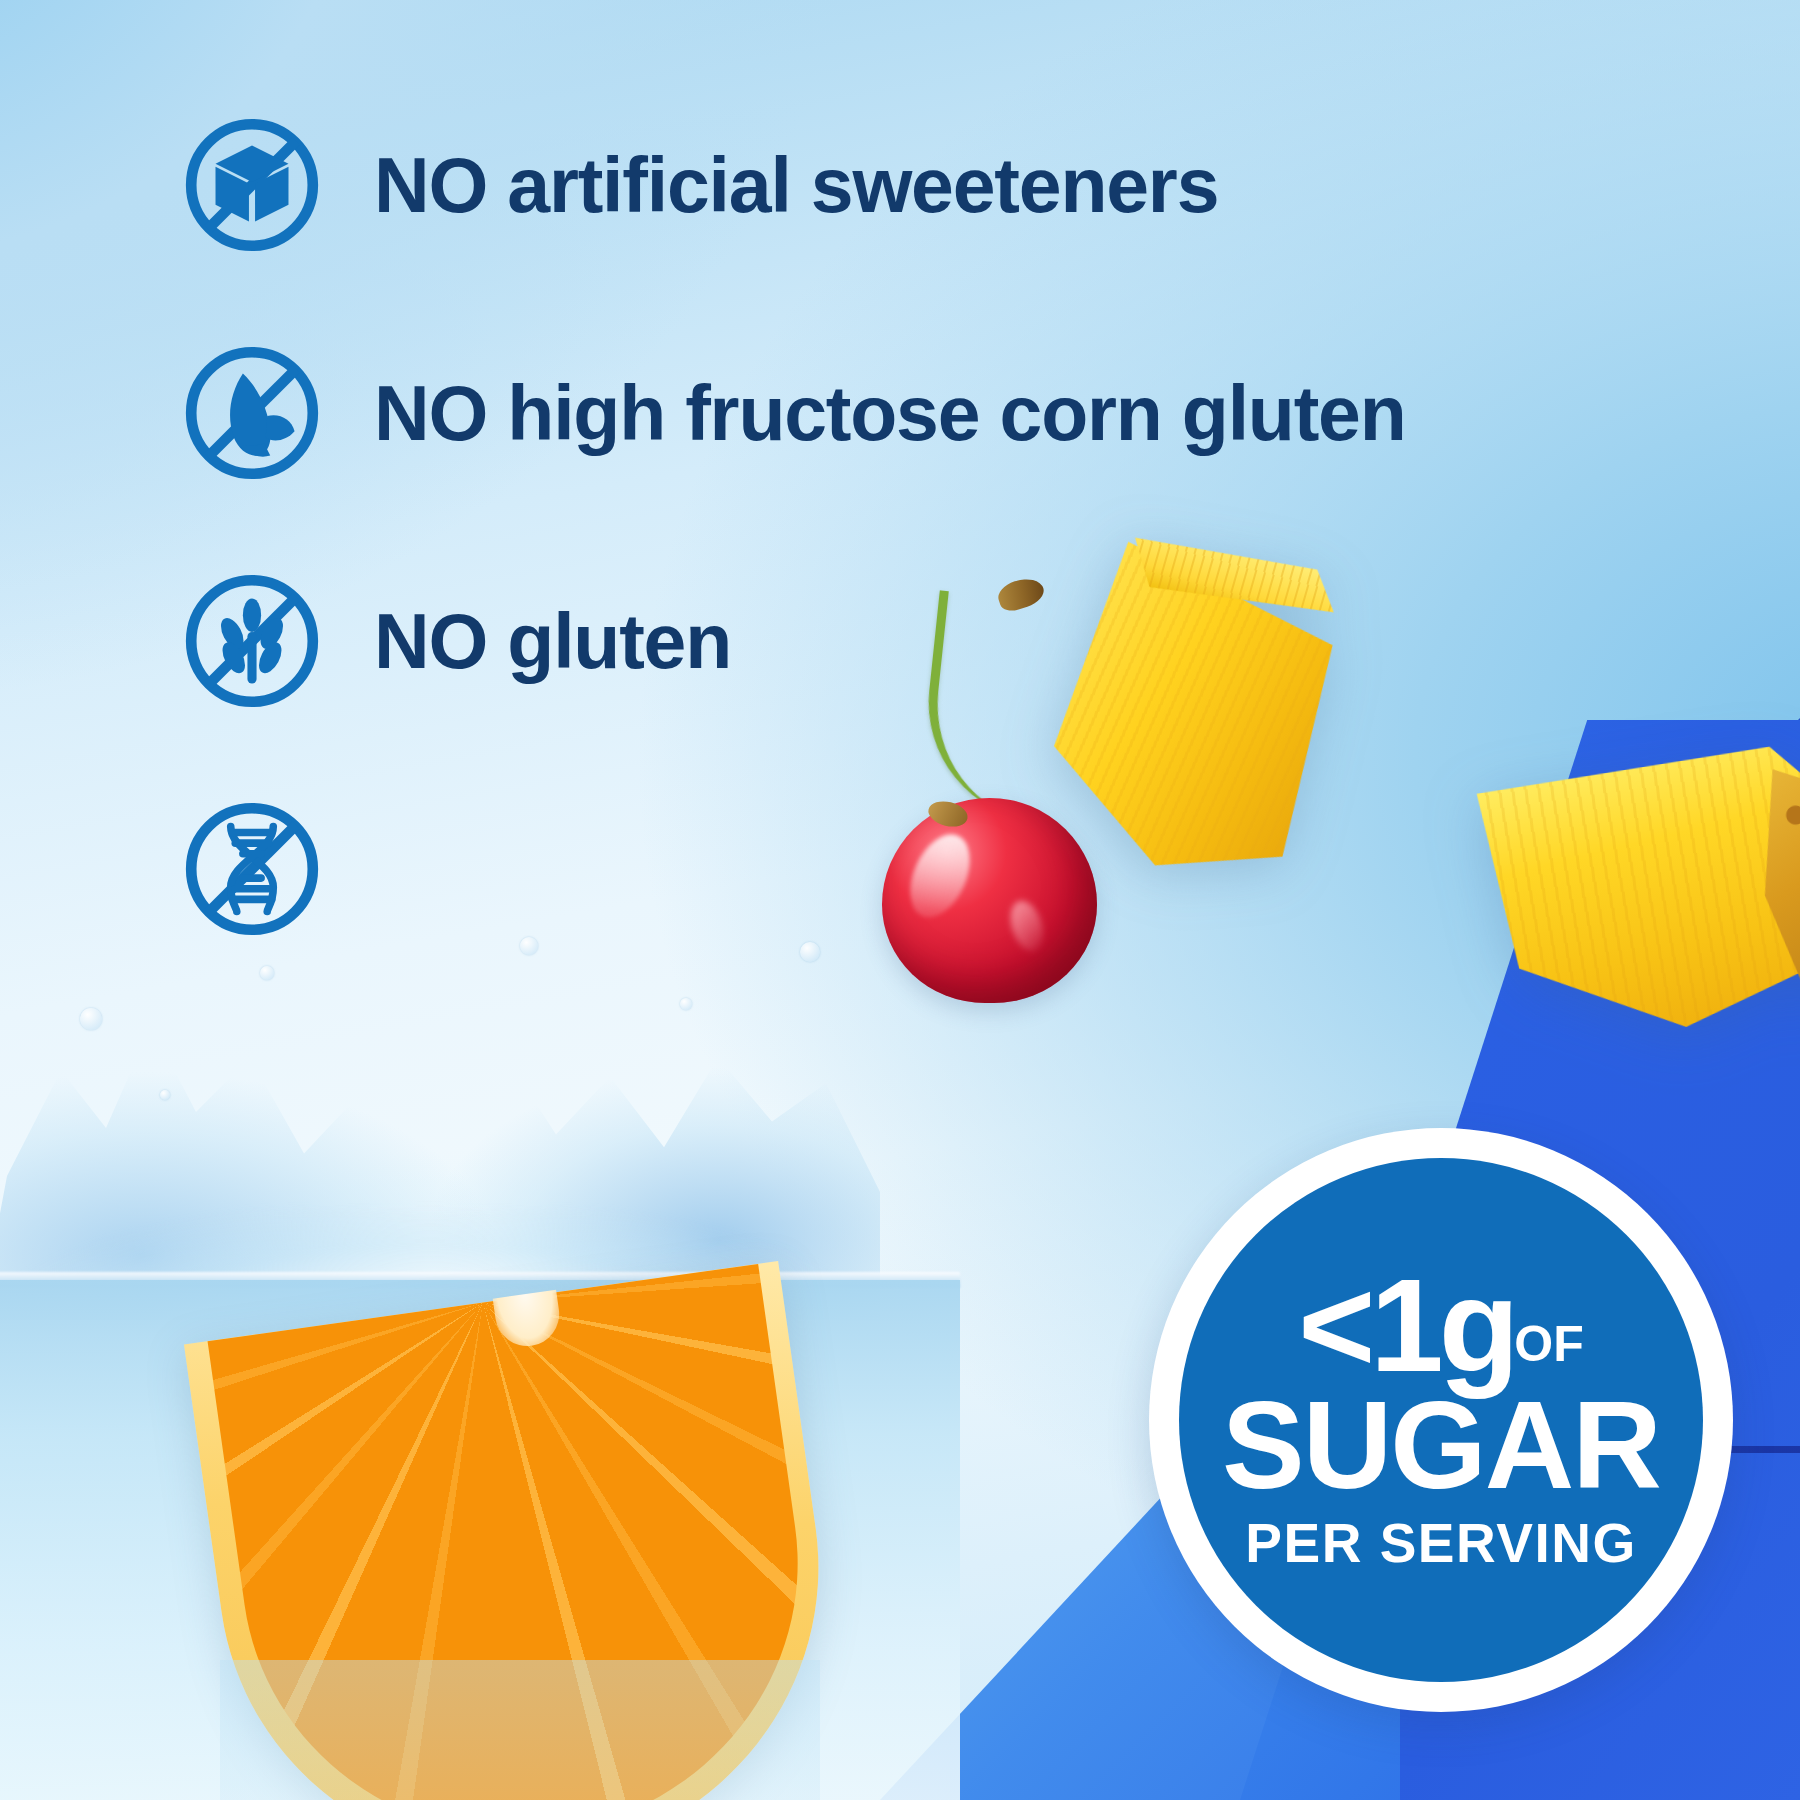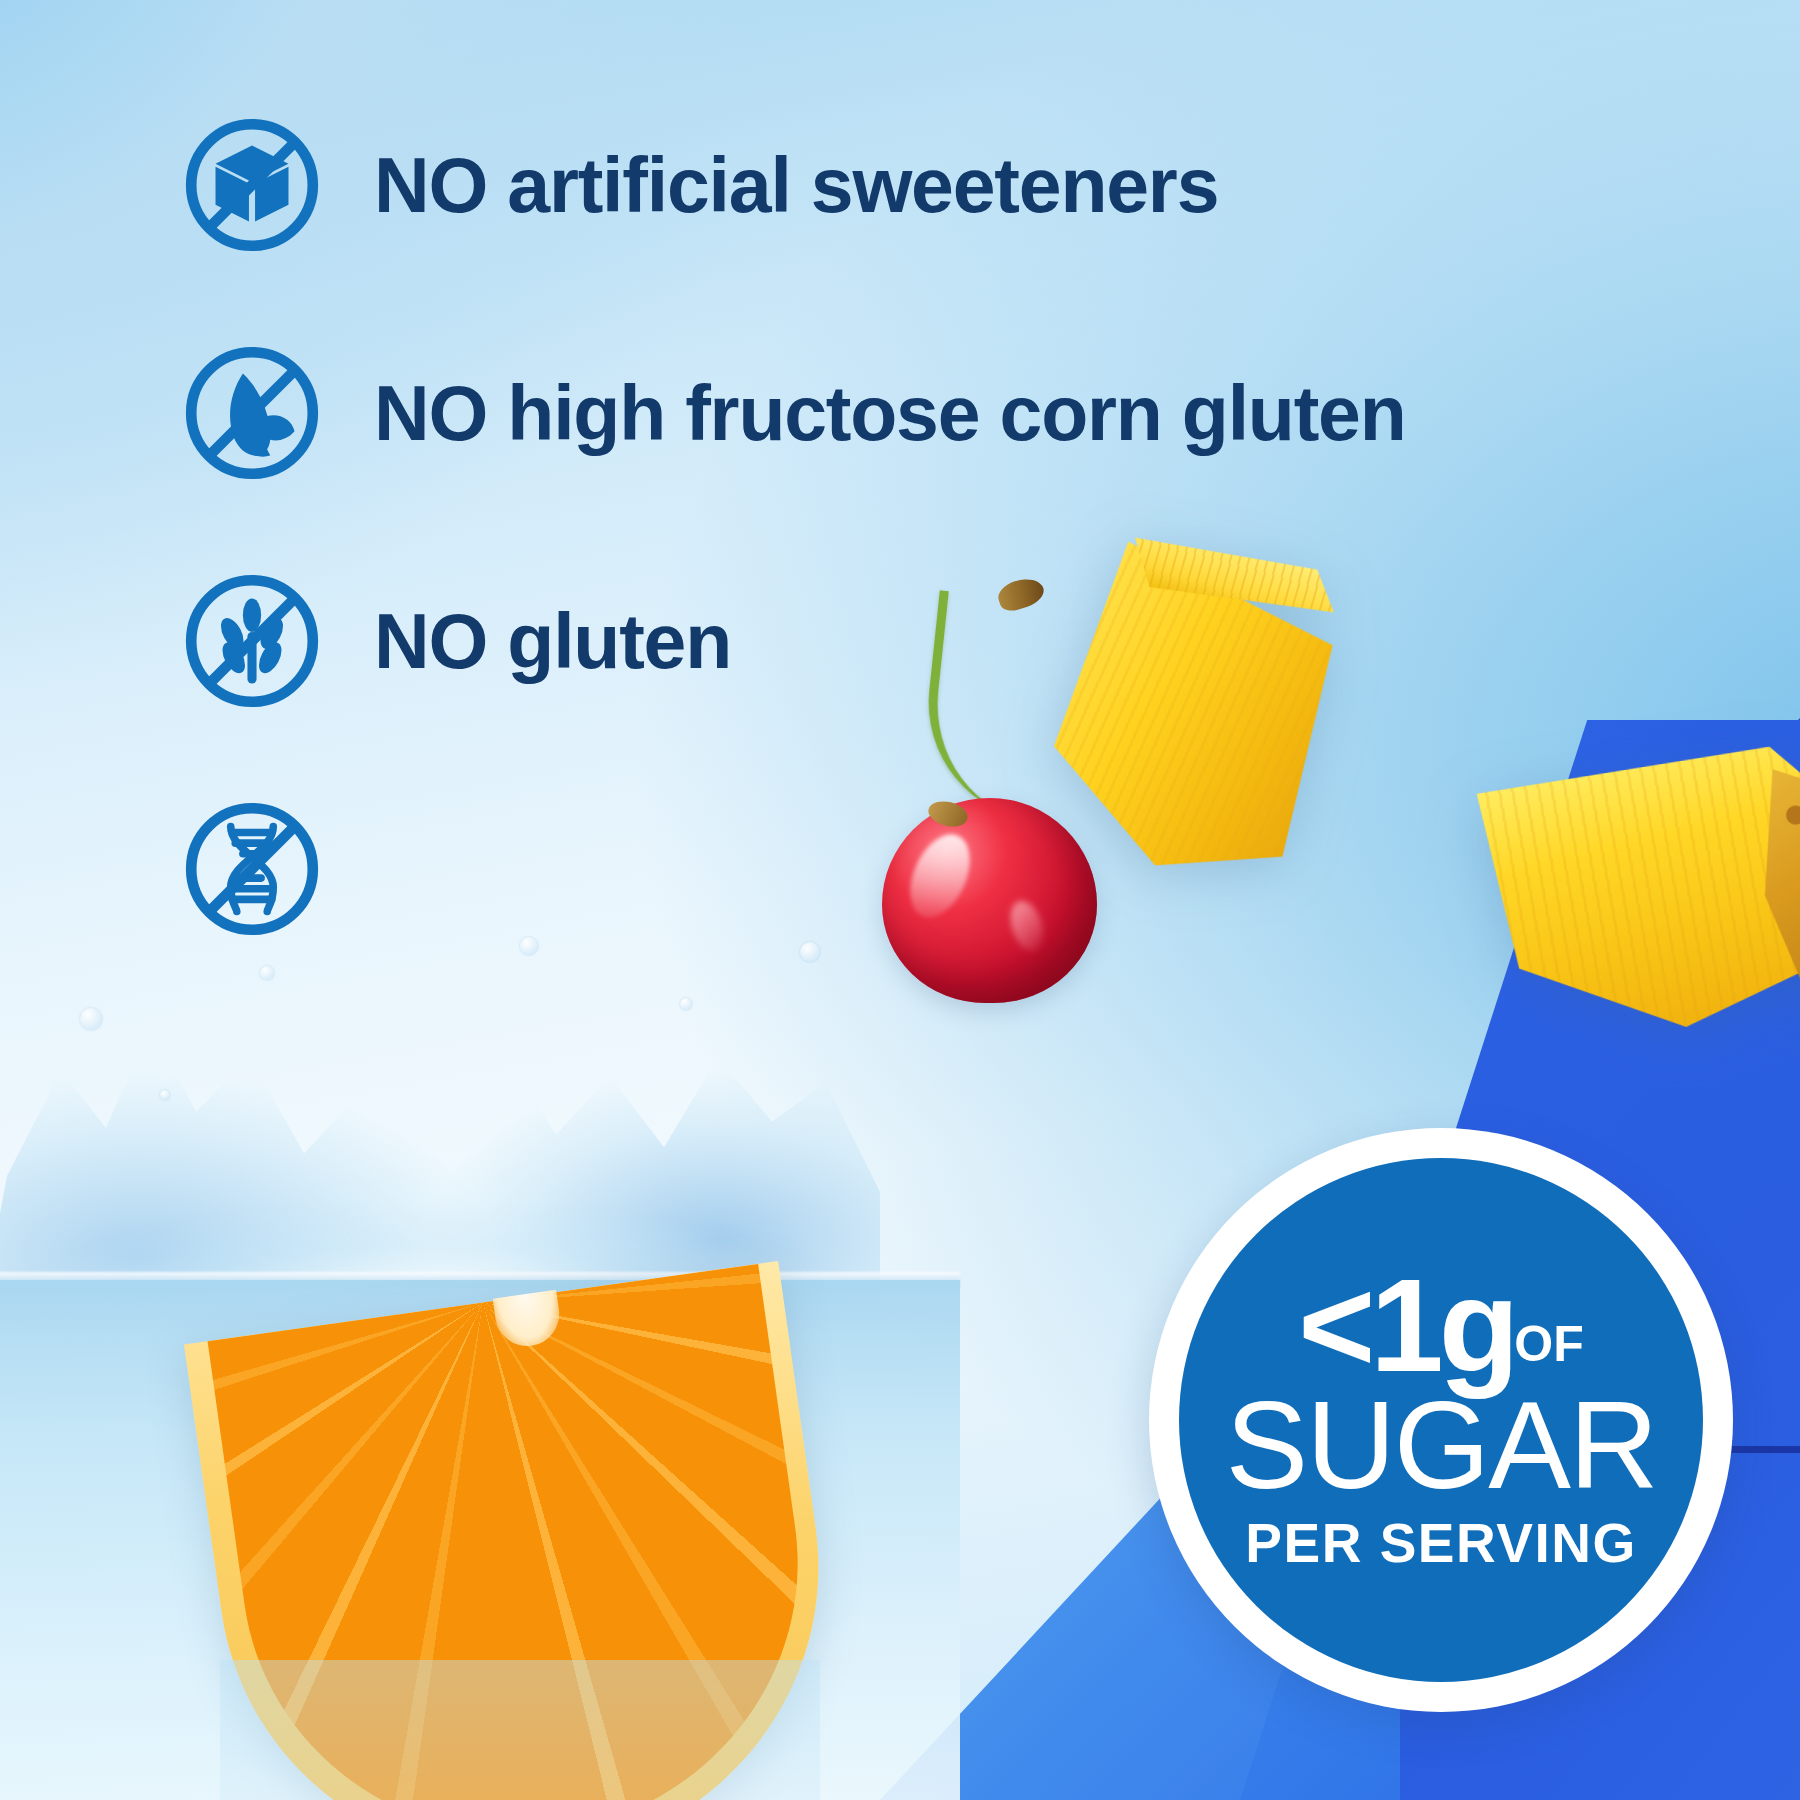--- a/index.html
+++ b/index.html
@@ -223,21 +223,21 @@
     background:#106db9;
     display:flex; flex-direction:column; align-items:center; justify-content:center;
     color:#fff; text-align:center;
   }
   .badge-l1 {
     display:flex; align-items:baseline; justify-content:center;
     line-height:.92; margin-bottom:2px;
   }
   .badge-big { font-size:132px; font-weight:800; letter-spacing:-5px; }
   .badge-of  { font-size:50px;  font-weight:700; letter-spacing:0px; position:relative; top:-10px;}
-  .badge-sugar { font-size:124px; font-weight:400; letter-spacing:-2px; line-height:1; margin-top:-6px; }
+  .badge-sugar { font-size:124px; font-weight:700; letter-spacing:-2px; line-height:1; margin-top:-6px; }
   .badge-serv  { font-size:55px;  font-weight:700; letter-spacing:1.5px; margin-top:4px; }
 </style>
 </head>
 <body>
 
 <div id="stage">
 
   <div class="bg-base"></div>
   <div class="wedge-navy"></div>
   <div class="wedge-right"></div>

